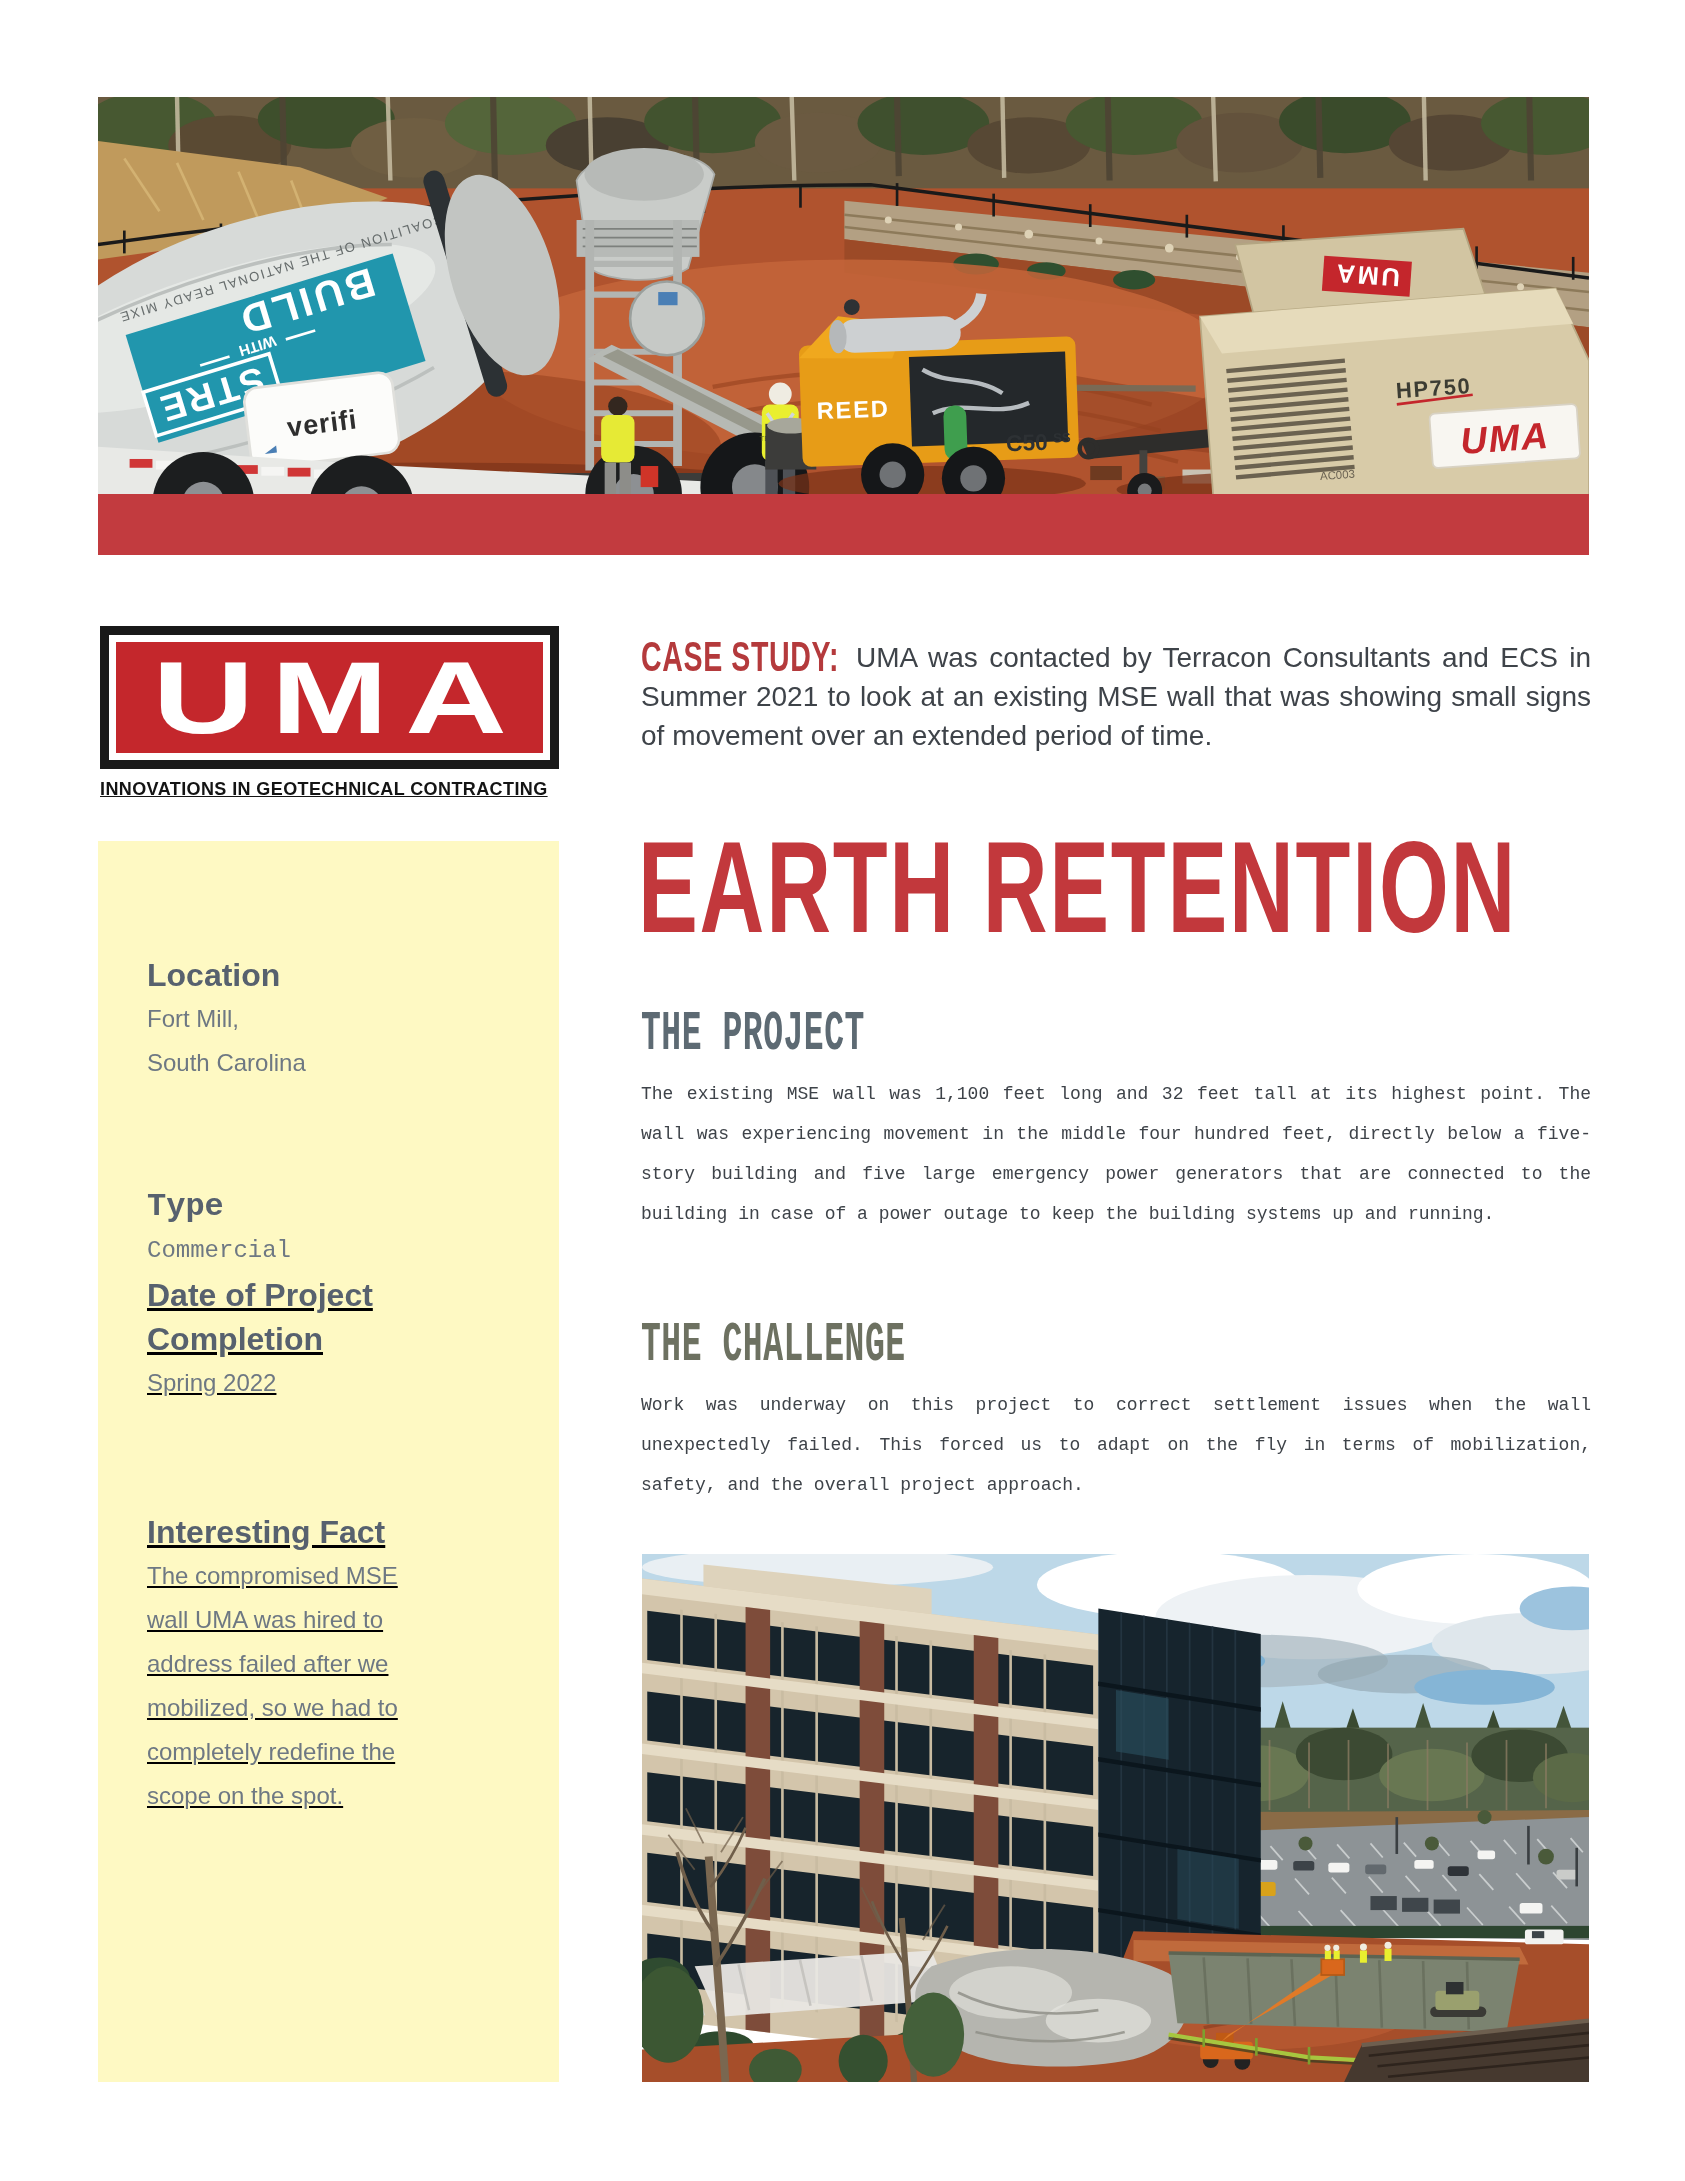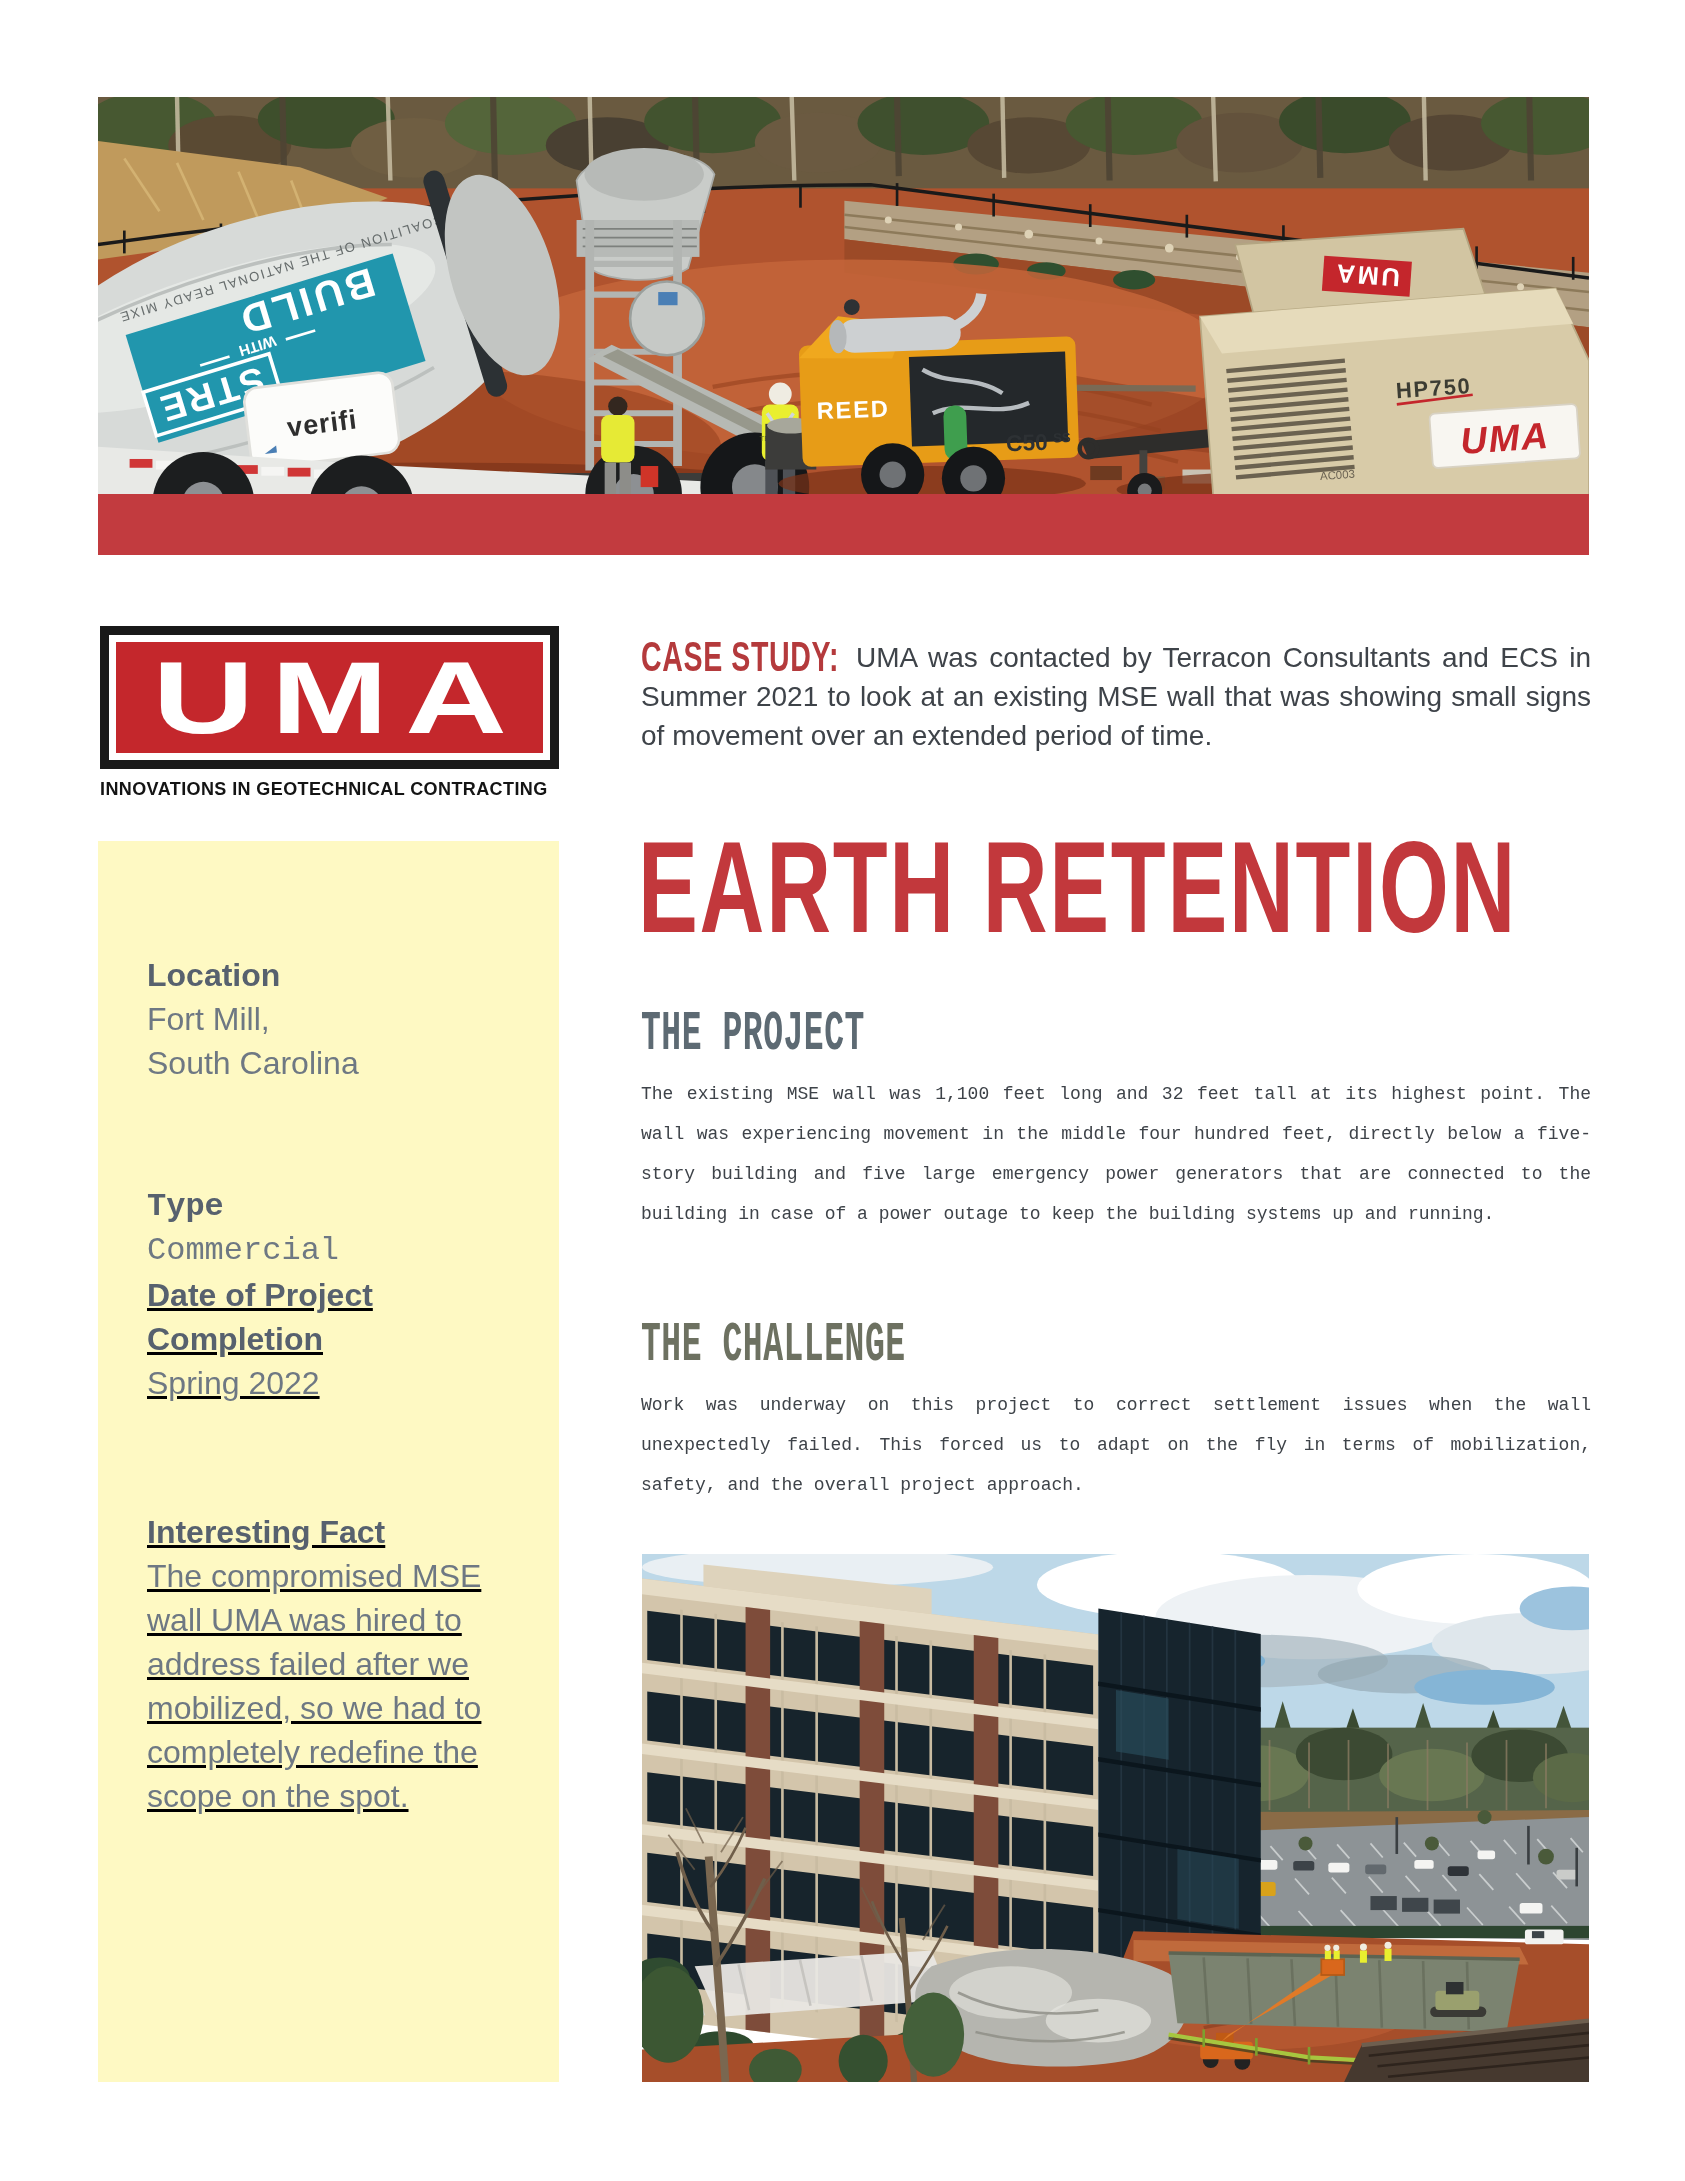--- a/index.html
+++ b/index.html
@@ -11,39 +11,39 @@
   .hero svg{display:block;width:100%;height:100%;}
   .red-band{position:absolute;left:98px;top:494px;width:1491px;height:61px;background:#C23B3F;}
 
   
   .logo{position:absolute;left:100px;top:626px;width:459px;}
   .logo-box{box-sizing:border-box;height:143px;border:9.7px solid #191919;background:#fff;padding:7px;}
   .logo-red{height:100%;background:#C4272C;display:flex;align-items:center;justify-content:center;overflow:hidden;}
   .logo-uma{font-size:102px;font-weight:900;color:#ffffff;letter-spacing:12.3px;line-height:1;
             transform:scaleX(1.38);padding-left:12.3px;}
   .logo-tagline{margin-top:9.7px;font-size:18px;font-weight:700;color:#141414;
-                letter-spacing:0.4px;white-space:nowrap;}
+                letter-spacing:0.4px;white-space:nowrap;text-decoration:underline;}
 
   
   .case-study{position:absolute;left:641px;top:638px;width:950px;}
   .cs-label{position:absolute;left:0;top:-5.3px;font-size:42px;font-weight:700;color:#B43A3C;
             letter-spacing:0.9px;transform:scaleX(0.68);transform-origin:left top;white-space:nowrap;}
   .case-study p{margin:0;text-indent:215px;font-size:28px;line-height:39px;color:#3E4349;text-align:justify;}
 
   
   .title{position:absolute;left:638px;top:832px;margin:0;height:114px;}
   .title span{display:inline-block;font-size:130px;line-height:111px;font-weight:700;color:#C2383C;
               letter-spacing:2.6px;transform:scaleX(0.69);transform-origin:left top;white-space:nowrap;}
 
   
   .sidebar{position:absolute;left:98px;top:841px;width:461px;height:1241px;background:#fef9c3;
            box-sizing:border-box;padding:112px 32px 0 49px;}
   .sb-item{margin:0;}
   .sb-label{font-size:32px;font-weight:700;color:#57616E;line-height:44px;white-space:pre-line;}
-  .sb-value{font-size:32px;font-weight:400;color:#6E7883;line-height:44px;white-space:pre-line;}
+  .sb-value{font-size:24px;font-weight:400;color:#6E7883;line-height:44px;white-space:pre-line;}
   .sb-m2{margin-top:100px;font-family:Liberation Mono, monospace;}
   .sb-m3{text-decoration:underline;}
   .sb-m4{margin-top:105px;text-decoration:underline;}
 
   
   .sec{position:absolute;left:641px;width:950px;}
   .sec1{top:1006px;}
   .sec2{top:1317px;}
   .sec h2{margin:0;height:56px;line-height:56px;font-family:Liberation Mono, monospace;}
   .sec h2 span{display:inline-block;font-size:56px;font-weight:700;letter-spacing:0.9px;

